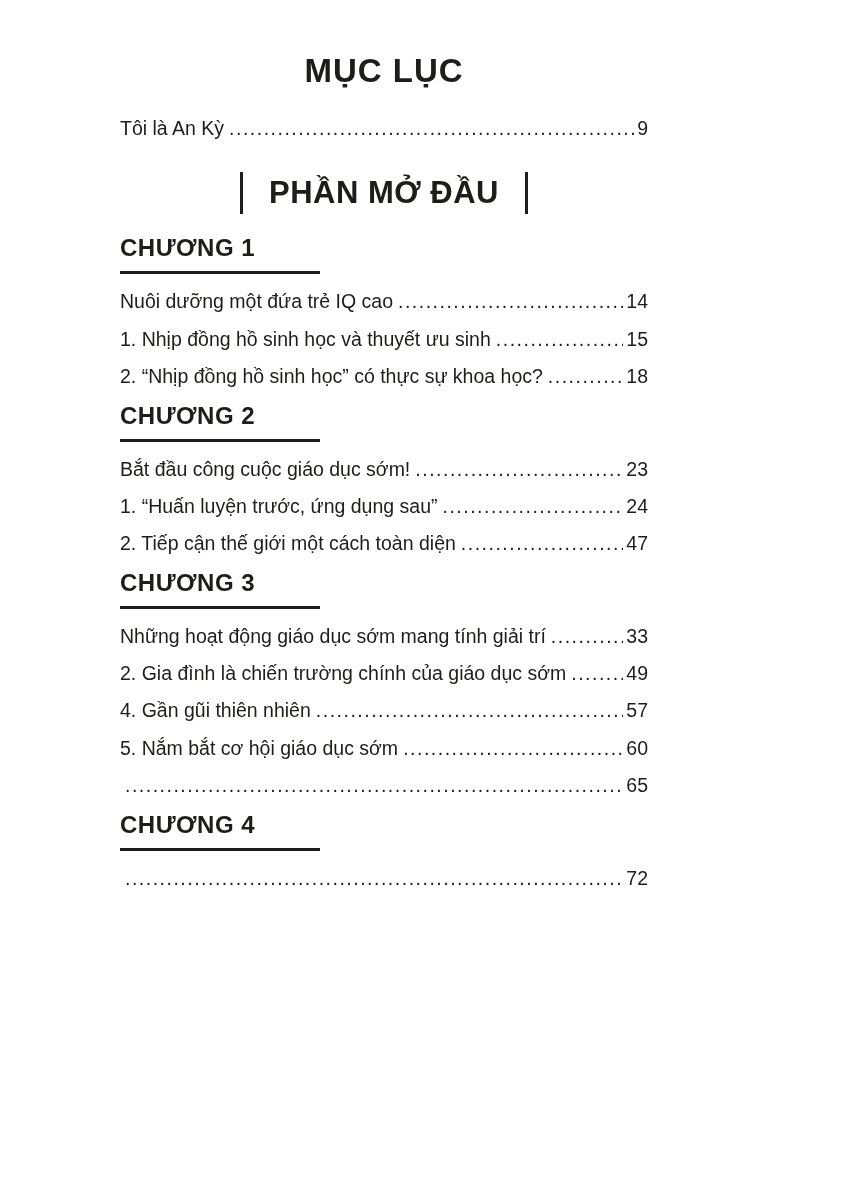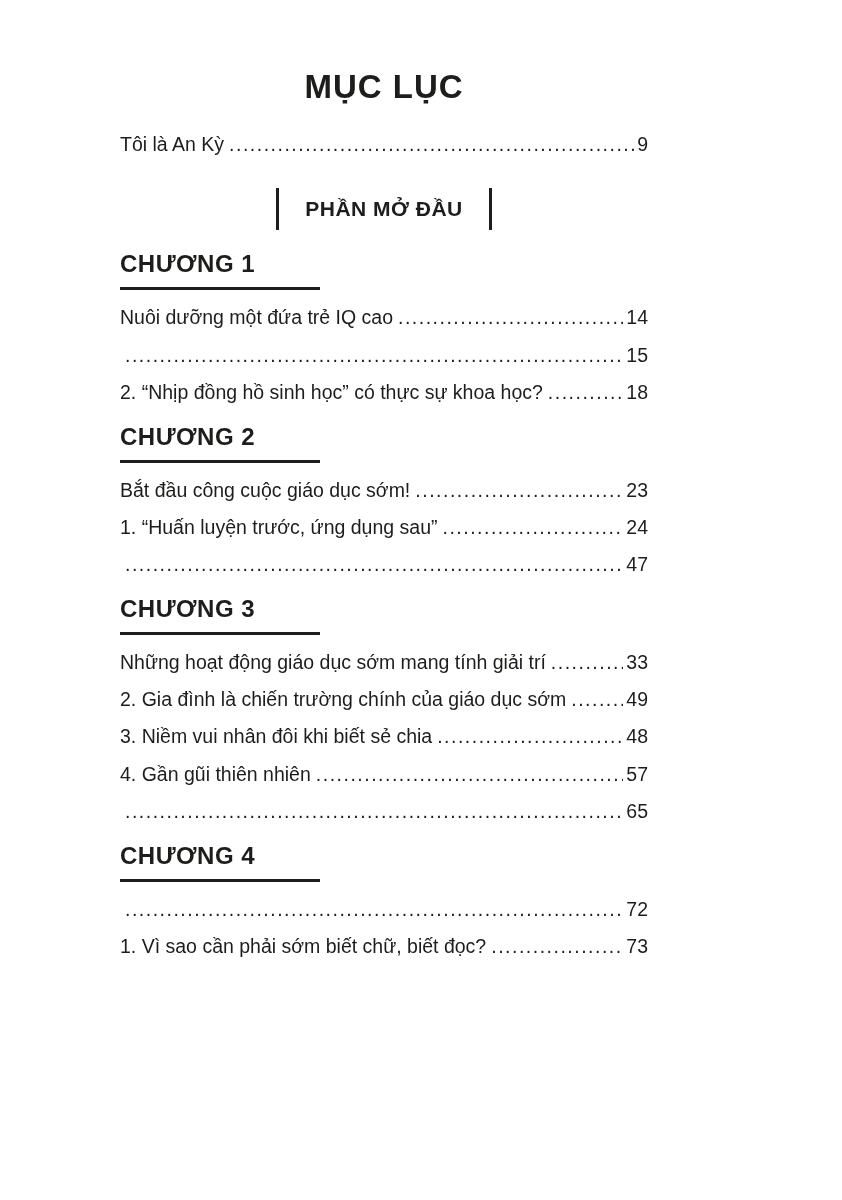--- a/index.html
+++ b/index.html
@@ -7,21 +7,21 @@
   body {
     width: 842px;
     height: 1200px;
     font-family: "Liberation Sans", sans-serif;
     color: #1d1d1b;
     overflow: hidden;
   }
   .page {
     width: 768px;
     height: 1200px;
-    padding: 68px 120px 0 120px;
+    padding: 52px 120px 0 120px;
     overflow: hidden;
   }
   .title {
     text-align: center;
     font-size: 33px;
     font-weight: 700;
     letter-spacing: 1px;
     margin-bottom: 26px;
   }
   .toc-row {
@@ -50,25 +50,25 @@
   .part-header {
     display: flex;
     align-items: center;
     justify-content: center;
     gap: 26px;
     margin-bottom: 18px;
     height: 46px;
   }
   .vbar { width: 3px; height: 42px; background: #1d1d1b; }
   .part-title {
-    font-size: 21px;
+    font-size: 31px;
     font-weight: 700;
     letter-spacing: 0.5px;
   }
-  .chapter { margin-top: 18px; }
+  .chapter { margin-top: 8px; }
   .chapter-heading {
     font-size: 24px;
     font-weight: 700;
     letter-spacing: 0.5px;
     width: 200px;
     padding-bottom: 9px;
     border-bottom: 3px solid #1d1d1b;
     margin-bottom: 15px;
   }
   .plain-line {
@@ -99,20 +99,21 @@
   </div>
 
   <section class="chapter">
     <h2 class="chapter-heading">CHƯƠNG 1</h2>
     <div class="toc-row bold">
       <span class="label">Nuôi dưỡng một đứa trẻ IQ cao</span>
       <span class="leader"></span>
       <span class="pagenum">14</span>
     </div>
     <div class="toc-row">
+      <span class="label">1. Nhịp đồng hồ sinh học và thuyết ưu sinh</span>
       <span class="leader"></span>
       <span class="pagenum">15</span>
     </div>
     <div class="toc-row">
       <span class="label">2. “Nhịp đồng hồ sinh học” có thực sự khoa học?</span>
       <span class="leader"></span>
       <span class="pagenum">18</span>
     </div>
   </section>
 
@@ -122,59 +123,55 @@
       <span class="label">Bắt đầu công cuộc giáo dục sớm!</span>
       <span class="leader"></span>
       <span class="pagenum">23</span>
     </div>
     <div class="toc-row">
       <span class="label">1. “Huấn luyện trước, ứng dụng sau”</span>
       <span class="leader"></span>
       <span class="pagenum">24</span>
     </div>
     <div class="toc-row">
+      <span class="label">2. Tiếp cận thế giới một cách toàn diện</span>
       <span class="leader"></span>
       <span class="pagenum">47</span>
     </div>
   </section>
 
   <section class="chapter">
     <h2 class="chapter-heading">CHƯƠNG 3</h2>
     <div class="toc-row bold">
       <span class="label">Những hoạt động giáo dục sớm mang tính giải trí</span>
       <span class="leader"></span>
       <span class="pagenum">33</span>
     </div>
     <div class="toc-row">
       <span class="label">2. Gia đình là chiến trường chính của giáo dục sớm</span>
       <span class="leader"></span>
       <span class="pagenum">49</span>
     </div>
     <div class="toc-row">
-      <span class="label">3. Niềm vui nhân đôi khi biết sẻ chia</span>
-      <span class="leader"></span>
-      <span class="pagenum">48</span>
-    </div>
-    <div class="toc-row">
       <span class="label">4. Gần gũi thiên nhiên</span>
       <span class="leader"></span>
       <span class="pagenum">57</span>
+    </div>
+    <div class="toc-row">
+      <span class="label">5. Nắm bắt cơ hội giáo dục sớm</span>
+      <span class="leader"></span>
+      <span class="pagenum">60</span>
     </div>
     <div class="toc-row">
       <span class="leader"></span>
       <span class="pagenum">65</span>
     </div>
   </section>
 
   <section class="chapter">
     <h2 class="chapter-heading">CHƯƠNG 4</h2>
     <div class="toc-row bold">
       <span class="leader"></span>
       <span class="pagenum">72</span>
     </div>
-    <div class="toc-row">
-      <span class="label">1. Vì sao cần phải sớm biết chữ, biết đọc?</span>
-      <span class="leader"></span>
-      <span class="pagenum">73</span>
-    </div>
   </section>
 
 </div>
 
 </body></html>

